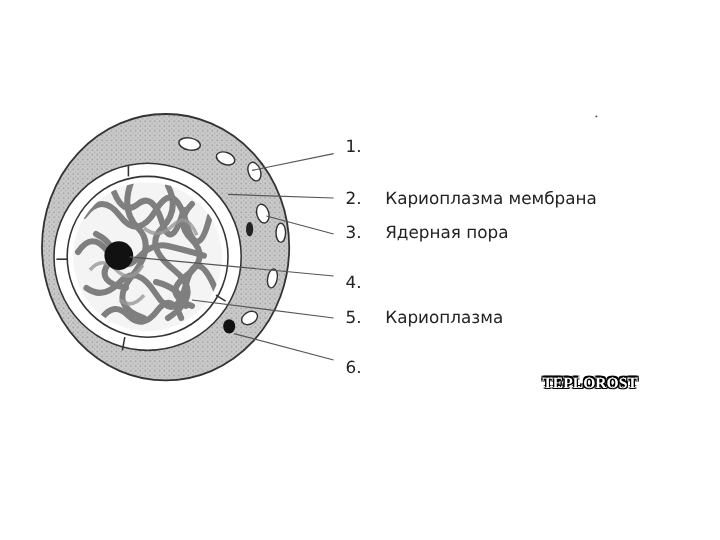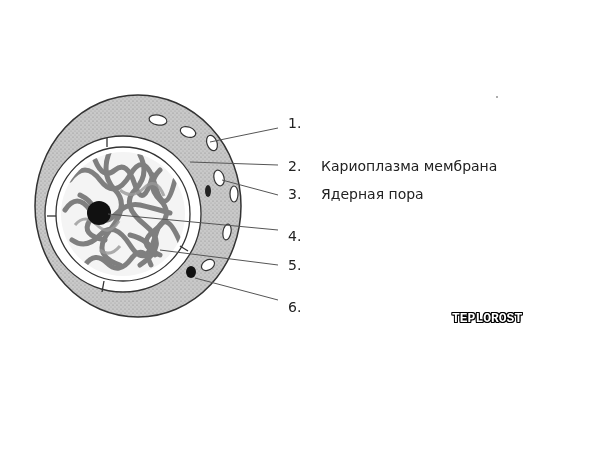--- a/index.html
+++ b/index.html
@@ -1,20 +1,20 @@
 <!DOCTYPE html>
 <html><head>
 <meta charset="utf-8">
 <style>
   html, body { margin:0; padding:0; }
   body { width:600px; height:450px; background:#ffffff; position:relative; overflow:hidden; font-family:"DejaVu Sans", sans-serif; }
   #diagram { position:absolute; left:0; top:0; width:600px; height:450px; }
   .label { position:absolute; font-size:14px; color:#222; display:flex; white-space:nowrap; }
   .label .num { width:33px; }
-  .watermark { position:absolute; left:452px; top:311px; font-family:Liberation Mono, monospace; font-weight:bold; font-size:13px; color:#fff; letter-spacing:0px;
+  .watermark { position:absolute; left:452px; top:311px; font-family:Liberation Serif, serif; font-weight:bold; font-size:13px; color:#fff; letter-spacing:0px;
     text-shadow: -1px -1px 0 #000, 1px -1px 0 #000, -1px 1px 0 #000, 1px 1px 0 #000, 0 1px 0 #000, 0 -1px 0 #000, 1px 0 0 #000, -1px 0 0 #000; }
 </style>
 </head>
 <body>
 
 <svg id="diagram" viewBox="0 0 600 450" xmlns="http://www.w3.org/2000/svg">
   <defs>
     <pattern id="stipple" width="4" height="4" patternUnits="userSpaceOnUse">
       <rect width="4" height="4" fill="#c9c9c9"></rect>
       <circle cx="1" cy="1" r="0.6" fill="#888"></circle>
@@ -94,18 +94,19 @@
 </div>
 <div class="label" style="left:288px; top:186px;">
   <span class="num">3.</span>
   <span>Ядерная пора</span>
 </div>
 <div class="label" style="left:288px; top:228px;">
   <span class="num">4.</span>
 </div>
 <div class="label" style="left:288px; top:257px;">
   <span class="num">5.</span>
+  <span>Кариоплазма</span>
 </div>
 <div class="label" style="left:288px; top:299px;">
   <span class="num">6.</span>
 </div>
 
 <div class="watermark">TEPLOROST</div>
 
 </body></html>

